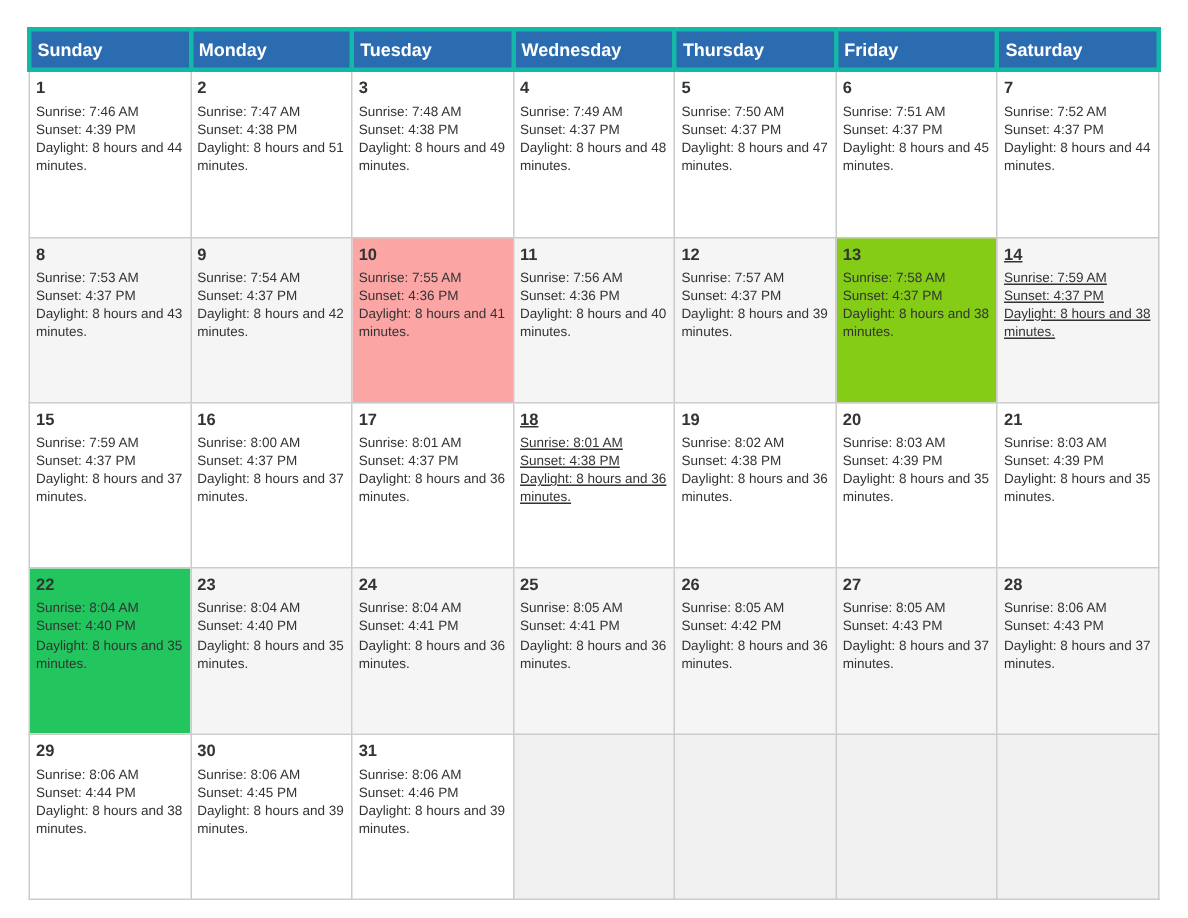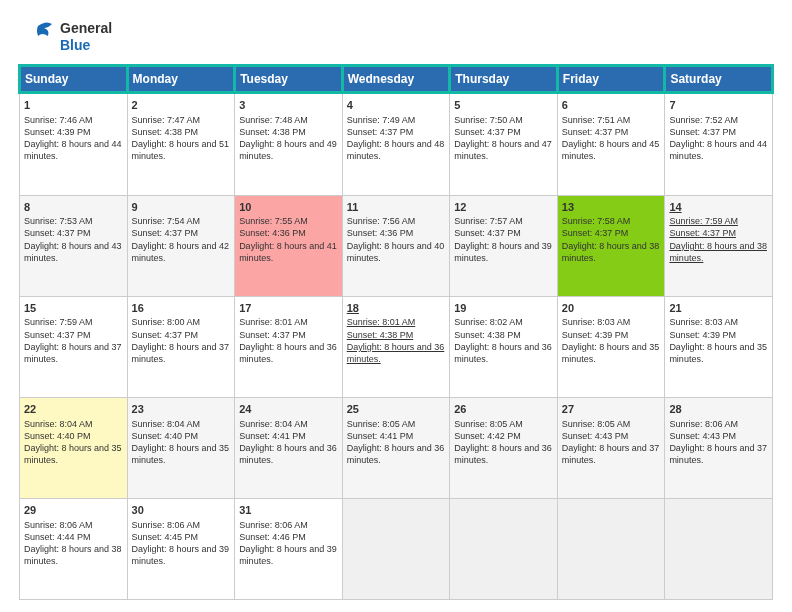--- a/index.html
+++ b/index.html
@@ -78,37 +78,20 @@
       margin-bottom: 1px;
     }
     .empty {
       background: #f0f0f0 !important;
     }
   </style>
 </head>
 <body>
 
 <div class="page">
-  <div class="header">
-    <div class="logo">
-    <div style="display:flex;align-items:center;gap:4px;">
-      <svg width="38" height="38" viewBox="0 0 38 38" xmlns="http://www.w3.org/2000/svg">
-        <path d="M20,8 Q28,2 34,6 Q30,10 26,10 Q32,12 30,18 Q24,14 20,18 Q18,12 20,8Z" fill="#1a6bb5"></path>
-      </svg>
-      <div>
-        <div style="font-size:14px;font-weight:bold;color:#333;line-height:1.2;">General</div>
-        <div style="font-size:14px;font-weight:bold;color:#1a6bb5;line-height:1.2;">Blue</div>
-      </div>
-    </div>
-  </div>
-    <div class="title-block">
-      <div class="main-title"></div>
-      <div class="subtitle"></div>
-    </div>
-  </div>
 
   <table class="calendar">
     <thead>
       <tr id="days-header">
           <th>Sunday</th>
           <th>Monday</th>
           <th>Tuesday</th>
           <th>Wednesday</th>
           <th>Thursday</th>
           <th>Friday</th>
@@ -242,21 +225,21 @@
             <div>Daylight: 8 hours and 35 minutes.</div>
           </td>
           <td style="background: rgb(255, 255, 255);">
             <span class="day-number">21</span>
             <div>Sunrise: 8:03 AM</div>
             <div>Sunset: 4:39 PM</div>
             <div>Daylight: 8 hours and 35 minutes.</div>
           </td>
         </tr>
         <tr>
-          <td style="background: #fef9c3;">
+          <td style="background: #22c55e;">
             <span class="day-number">22</span>
             <div>Sunrise: 8:04 AM</div>
             <div>Sunset: 4:40 PM</div>
             <div>Daylight: 8 hours and 35 minutes.</div>
           </td>
           <td style="background: rgb(245, 245, 245);">
             <span class="day-number">23</span>
             <div>Sunrise: 8:04 AM</div>
             <div>Sunset: 4:40 PM</div>
             <div>Daylight: 8 hours and 35 minutes.</div>

